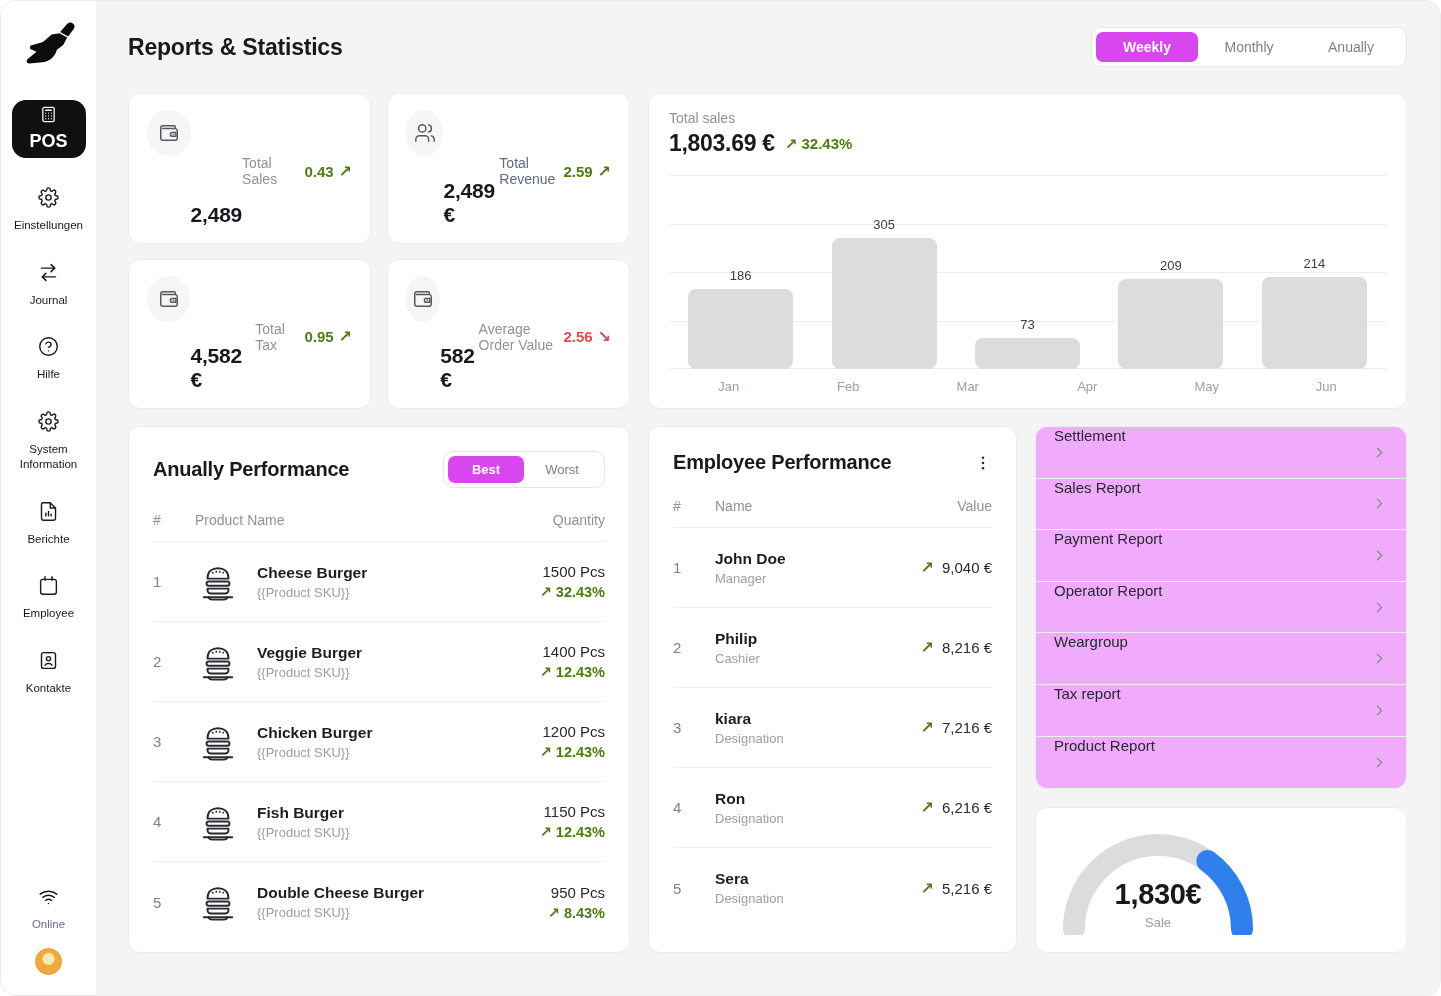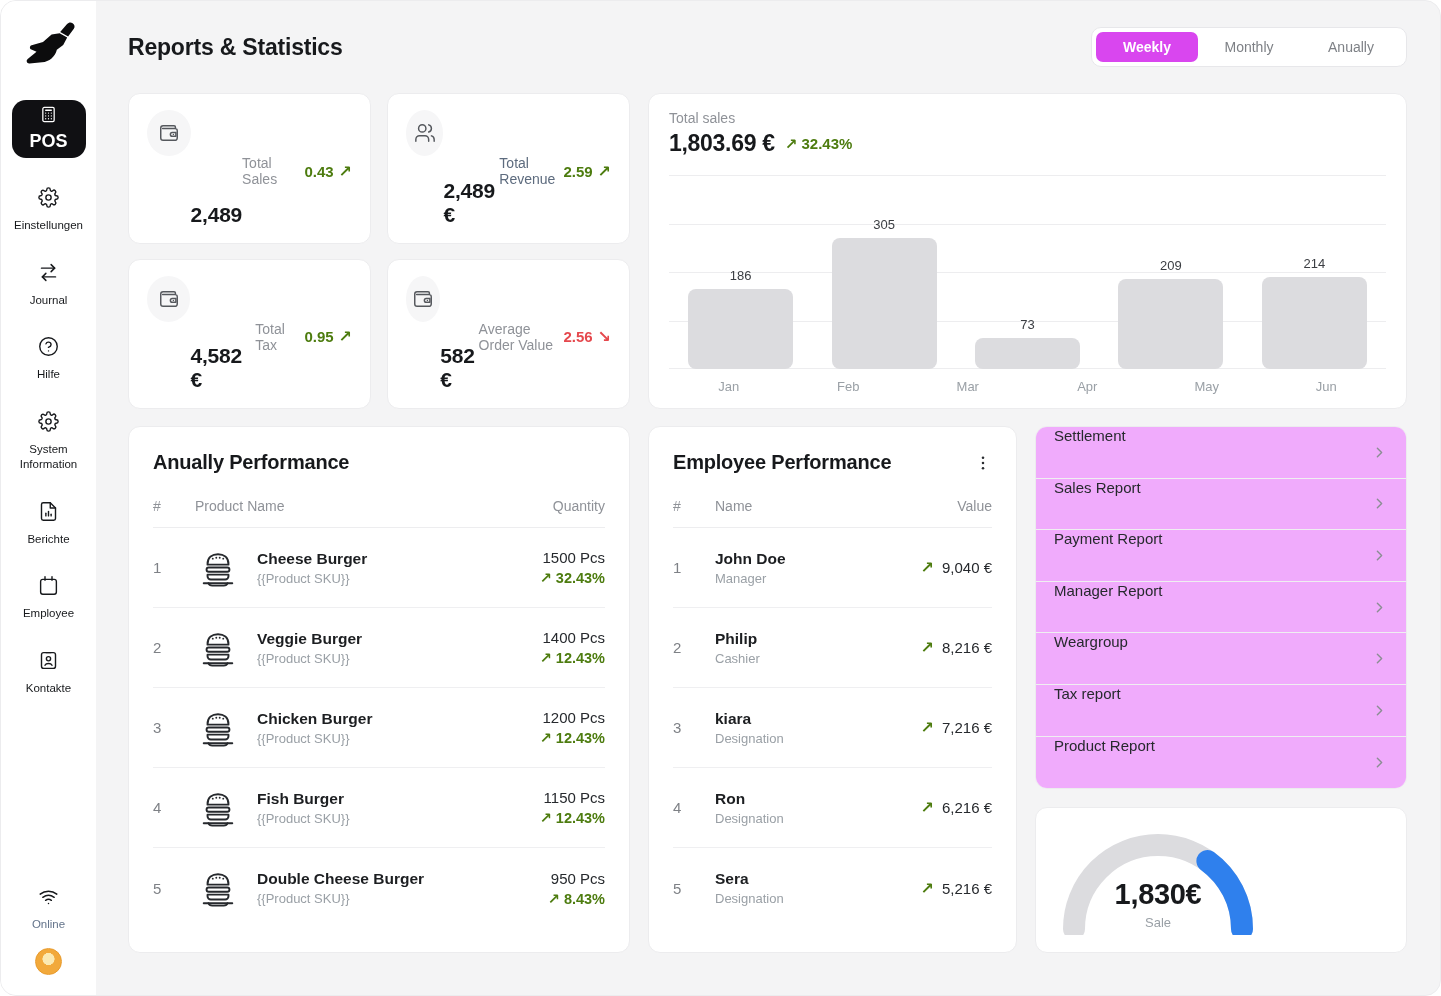--- a/index.html
+++ b/index.html
@@ -362,20 +362,24 @@
             <div class="x-lbl">Jun</div>
           </div>
       </div>
     </div>
 
     <div class="mid">
 
       <div class="card prod-card">
         <div class="card-hd">
           <div class="card-title">Anually Performance</div>
+          <div class="seg small">
+            <button class="seg-btn active">Best</button>
+            <button class="seg-btn">Worst</button>
+          </div>
         </div>
         <div class="tbl-head">
           <span class="col-num">#</span>
           <span class="col-name">Product Name</span>
           <span class="col-right">Quantity</span>
         </div>
         <div>
 
         <div class="p-row">
               <span class="row-num">1</span>
@@ -582,21 +586,21 @@
             </div>
             <div class="r-row">
               <span class="r-lb">Payment Report</span>
               <span class="chev">
                 <svg viewBox="0 0 24 24" fill="none" stroke="currentColor" stroke-width="2" stroke-linecap="round" stroke-linejoin="round">
                   <path d="m9 6 6 6-6 6"></path>
                 </svg>
               </span>
             </div>
             <div class="r-row">
-              <span class="r-lb">Manager Report</span>
+              <span class="r-lb">Operator Report</span>
               <span class="chev">
                 <svg viewBox="0 0 24 24" fill="none" stroke="currentColor" stroke-width="2" stroke-linecap="round" stroke-linejoin="round">
                   <path d="m9 6 6 6-6 6"></path>
                 </svg>
               </span>
             </div>
             <div class="r-row">
               <span class="r-lb">Weargroup</span>
               <span class="chev">
                 <svg viewBox="0 0 24 24" fill="none" stroke="currentColor" stroke-width="2" stroke-linecap="round" stroke-linejoin="round">

